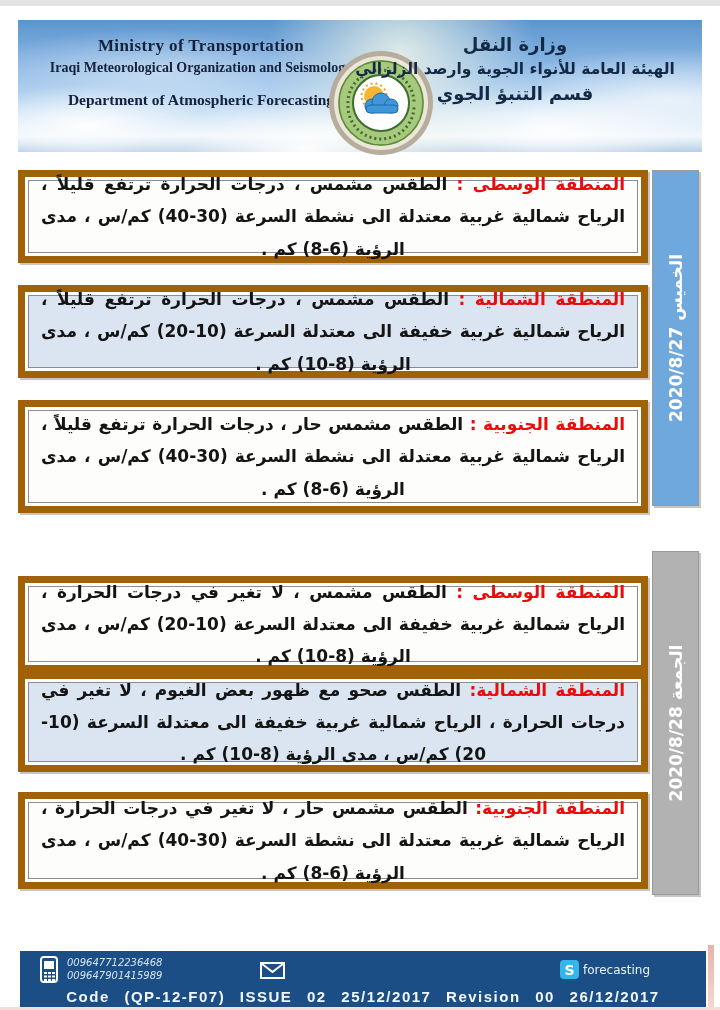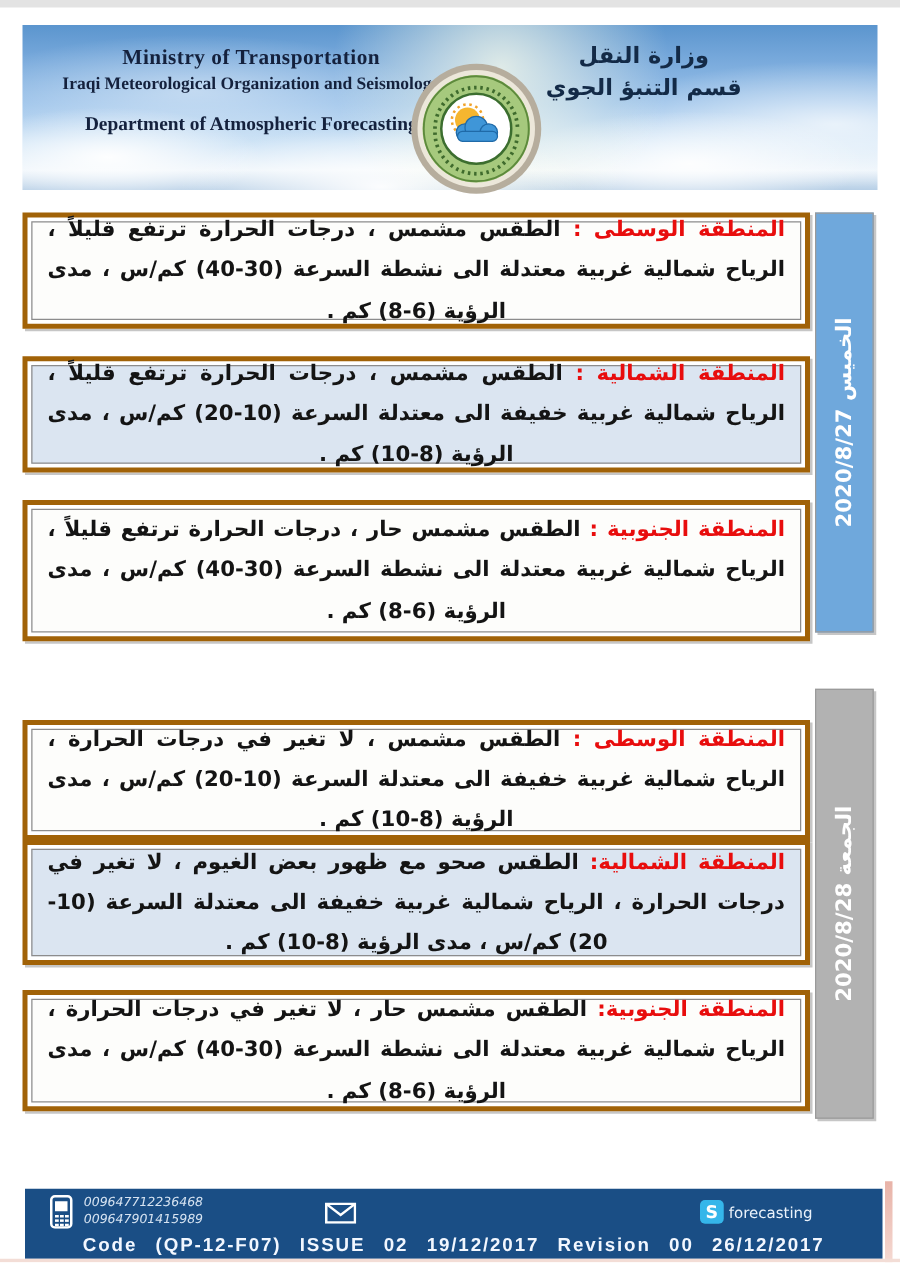--- a/index.html
+++ b/index.html
@@ -24,21 +24,21 @@
   .hdr-en .l2{font-size:14px;margin-top:4px;font-weight:600;}
   .hdr-en .l3{font-size:15.5px;margin-top:15px;font-weight:600;}
   .hdr-ar{position:absolute;right:22px;top:14px;width:330px;text-align:center;
           direction:rtl;color:#132a47;font-weight:bold;}
   .hdr-ar .l1{font-size:18px;}
   .hdr-ar .l2{font-size:15.5px;margin-top:5px;}
   .hdr-ar .l3{font-size:18px;margin-top:5px;}
   .logo{position:absolute;left:310px;top:30px;width:106px;height:106px;}
 
   
-  .fbox{position:absolute;left:18px;width:630px;background:#ffffff;border:4px solid #a16207;
+  .fbox{position:absolute;left:18px;width:630px;background:#ffffff;border:7px solid #a16207;
         box-shadow:2px 2px 0 #c6c6c6;padding:3px;box-sizing:border-box;}
   .fbox-inner{border:1px solid #8c8c8c;height:100%;box-sizing:border-box;
               display:flex;align-items:center;padding:4px 12px;background:#fdfdfb;}
   .fbox-inner.blue{background:#dbe5f1;}
   .ftext{direction:rtl;width:100%;font-size:17px;font-weight:bold;color:#141414;
          line-height:1.9;text-align:justify;text-align-last:center;}
   .rtitle{color:#e80d0d;}
   .b1{top:170px;height:93px;}
   .b2{top:285px;height:93px;}
   .b3{top:400px;height:113px;}
@@ -100,20 +100,21 @@
       <g fill="#3f96d8" stroke="#1f6aa8" stroke-width="1">
         <circle cx="44" cy="56" r="7"></circle>
         <circle cx="53" cy="52" r="9"></circle>
         <circle cx="63" cy="56" r="7"></circle>
         <rect x="38" y="55" width="32" height="8" rx="4"></rect>
       </g>
     </svg>
 
     <div class="hdr-ar">
       <div class="l1">وزارة النقل</div>
+      <div class="l2">الهيئة العامة للأنواء الجوية وارصد الزلزالي</div>
       <div class="l3">قسم التنبؤ الجوي</div>
     </div>
   </div>
 
   <div class="fbox b1">
     <div class="fbox-inner">
         <p class="ftext"><span class="rtitle">المنطقة الوسطى : </span><span>الطقس مشمس ، درجات الحرارة ترتفع قليلاً   ، الرياح شمالية غربية معتدلة الى نشطة السرعة (30-40) كم/س ، مدى الرؤية  (6-8) كم .</span></p>
       </div>
   </div>
   <div class="fbox b2">
@@ -179,18 +180,18 @@
         <rect x="1" y="1" width="23" height="15" fill="none" stroke="#ffffff" stroke-width="2"></rect>
         <path d="M1.5 1.5 L12.5 10 L23.5 1.5" fill="none" stroke="#ffffff" stroke-width="2"></path>
       </svg>
     </div>
 
     <div class="fgroup g-skype">
       <span class="skype-badge">S</span>
       <span class="skype-text">forecasting</span>
     </div>
 
-    <div class="code-line">Code (QP-12-F07) ISSUE 02 19/12/2017 Revision 00 26/12/2017</div>
+    <div class="code-line">Code (QP-12-F07) ISSUE 02 25/12/2017 Revision 00 26/12/2017</div>
   </div>
 
   <div class="scan-right"></div>
   <div class="scan-bottom"></div>
 </div>
 
 </body></html>

